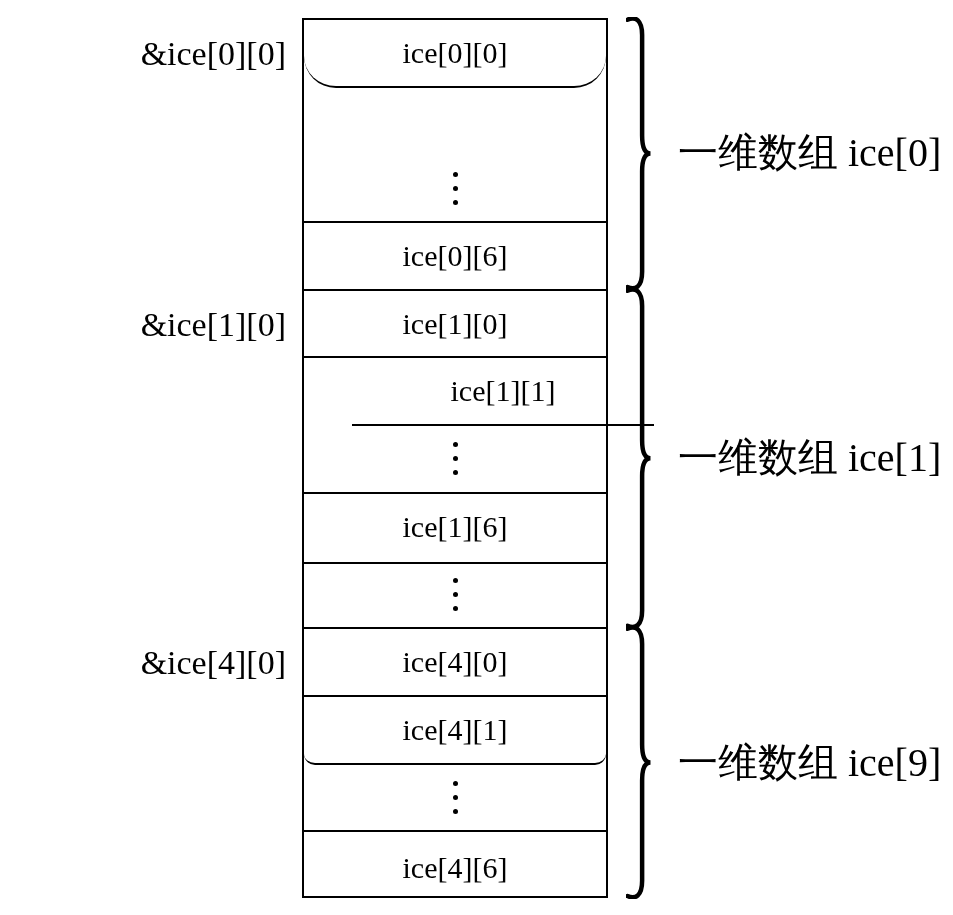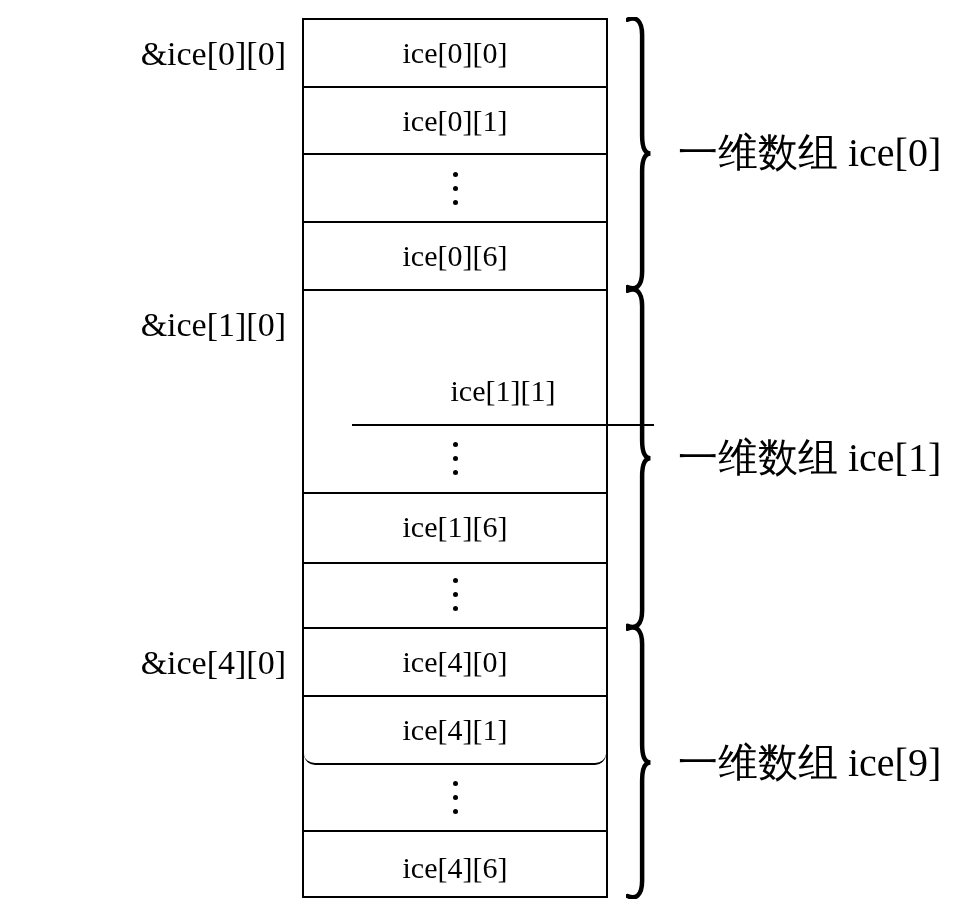--- a/index.html
+++ b/index.html
@@ -110,35 +110,35 @@
 
 <div id="diagram">
 
   <div id="addr-labels">
       <div class="addr-label" style="top: 36.8462px;">&amp;ice[0][0]</div>
       <div class="addr-label" style="top: 307.615px;">&amp;ice[1][0]</div>
       <div class="addr-label" style="top: 646.077px;">&amp;ice[4][0]</div>
     </div>
 
   <div class="mem-column" id="mem-column">
-      <div class="mem-cell" style="top: 0px; height: 67.6923px;">
+      <div class="mem-cell" style="top: 0px; height: 67.6923px; border-radius: 32px;">
         <span class="cell-text">ice[0][0]</span>
-      </div>
-      <div class="mem-cell" style="top: 67.6923px; height: 67.6923px;">
-        <span class="cell-text">ice[0][1]</span>
       </div>
       <div class="mem-cell" style="top: 135.385px; height: 67.6923px;">
         <span class="vdots">
           <i></i>
           <i></i>
           <i></i>
         </span>
       </div>
       <div class="mem-cell" style="top: 203.077px; height: 67.6923px;">
         <span class="cell-text">ice[0][6]</span>
+      </div>
+      <div class="mem-cell" style="top: 270.769px; height: 67.6923px;">
+        <span class="cell-text">ice[1][0]</span>
       </div>
       <div class="mem-cell" style="top: 338.462px; height: 67.6923px; margin-left: 48px;">
         <span class="cell-text">ice[1][1]</span>
       </div>
       <div class="mem-cell" style="top: 406.154px; height: 67.6923px;">
         <span class="vdots">
           <i></i>
           <i></i>
           <i></i>
         </span>

